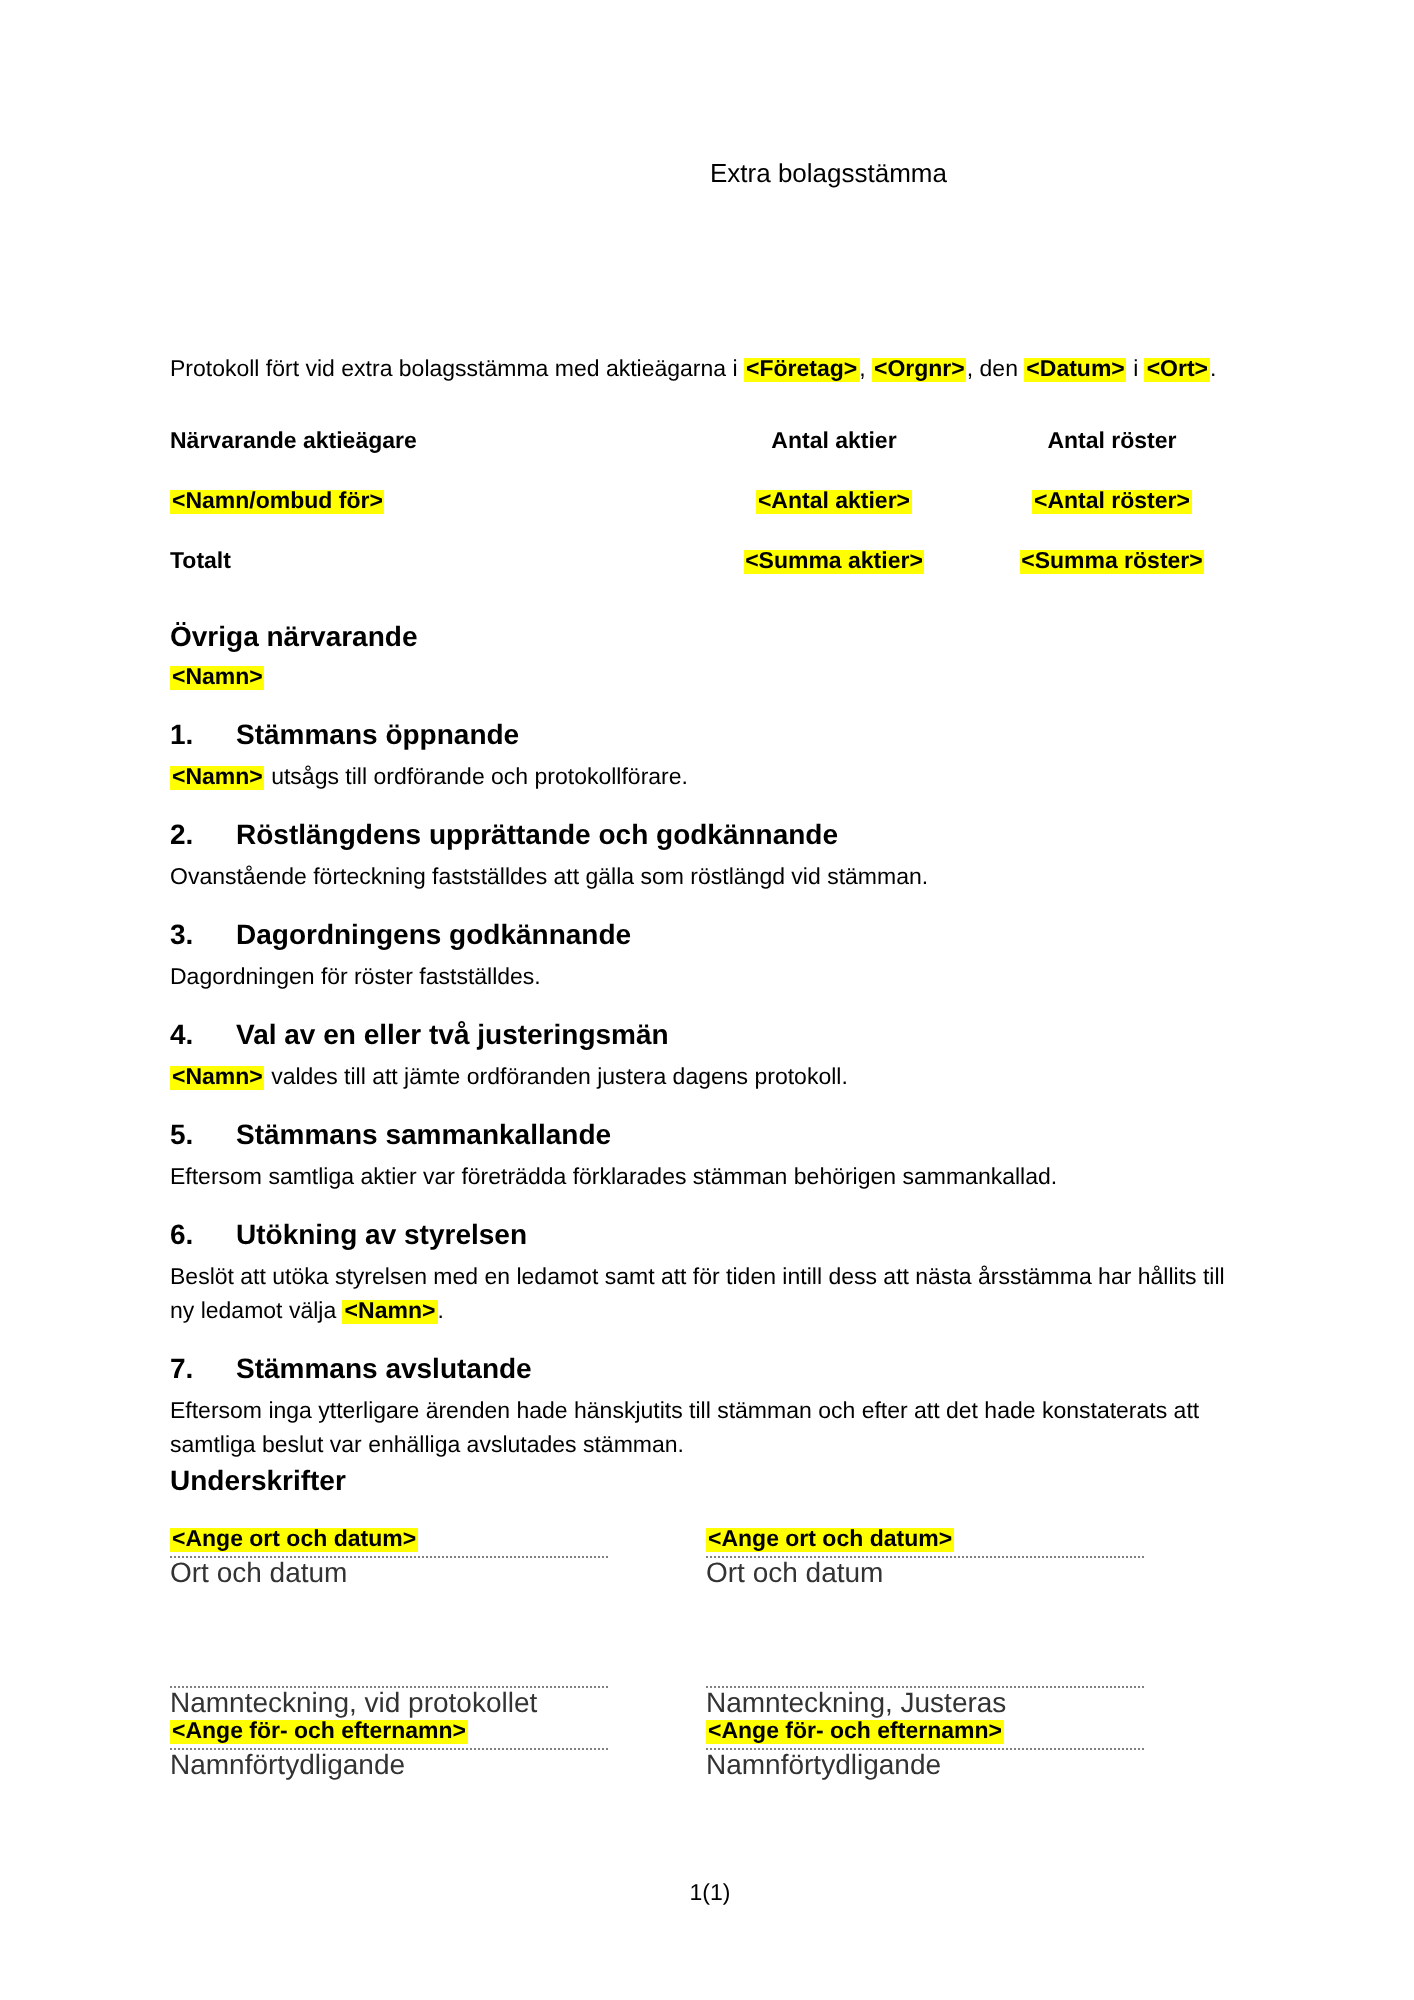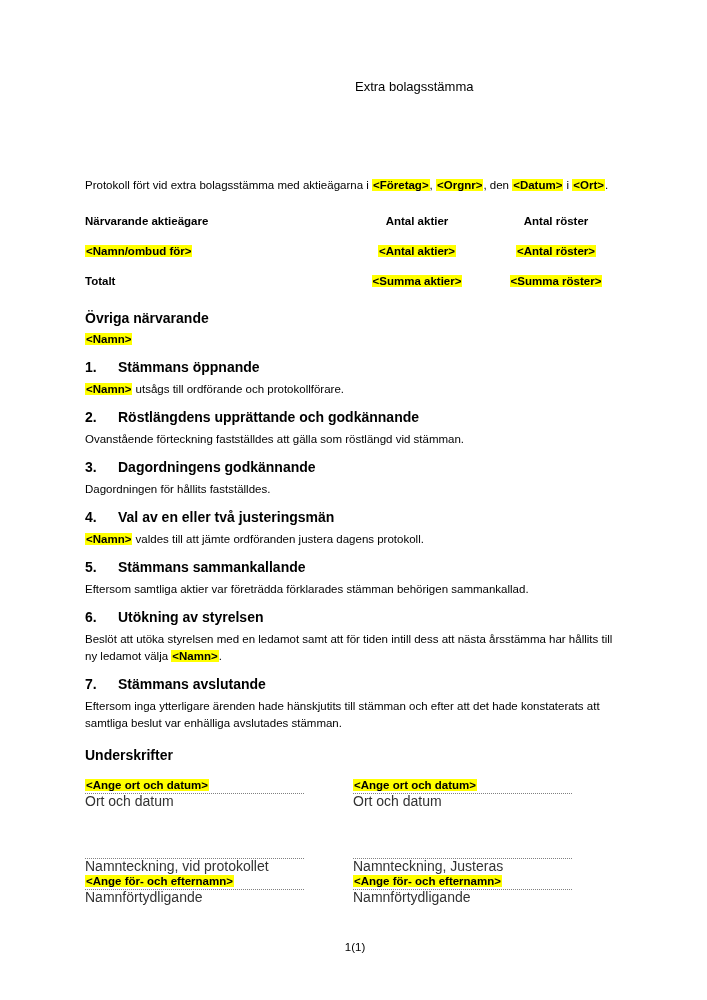--- a/index.html
+++ b/index.html
@@ -29,21 +29,21 @@
 
   .others { margin-top:21px; }
   .sub-heading { font-size:14px; font-weight:bold; line-height:17px; }
   .others-value { margin-top:4px; }
 
   .section { margin-top:11px; }
   .sec-head { display:flex; font-size:14px; font-weight:bold; line-height:17px; }
   .sec-num { width:33px; flex:none; }
   .sec-body { margin-top:5px; }
 
-  .sig-heading { margin-top:15px; }
+  .sig-heading { }
   .sig-grid { display:flex; margin-top:14px; }
   .sig-cell { width:219px; }
   .sig-cell + .sig-cell { margin-left:49px; }
   .sig-row2 { margin-top:50px; }
   .sig-line { border-bottom:1px dotted #808080; min-height:15px; line-height:15px; font-size:11.5px; }
   .sig-line-blank { border-bottom:1px dotted #808080; height:2px; }
   .sig-label { font-size:14px; line-height:10px; margin-top:2px; color:#333; }
   .sig-name-line { margin-top:3px; }
 
   .page-footer { position:absolute; top:941px; left:85px; width:540px; text-align:center; font-size:11.5px; }
@@ -99,21 +99,21 @@
         <span>Röstlängdens upprättande och godkännande</span>
       </div>
       <div class="sec-body body-text"><span>Ovanstående förteckning fastställdes att gälla som röstlängd vid stämman.</span></div>
     </div>
 
     <div class="section">
       <div class="sec-head">
         <span class="sec-num">3.</span>
         <span>Dagordningens godkännande</span>
       </div>
-      <div class="sec-body body-text"><span>Dagordningen för hållits fastställdes.</span></div>
+      <div class="sec-body body-text"><span>Dagordningen för röster fastställdes.</span></div>
     </div>
 
     <div class="section">
       <div class="sec-head">
         <span class="sec-num">4.</span>
         <span>Val av en eller två justeringsmän</span>
       </div>
       <div class="sec-body body-text"><span class="hl">&lt;Namn&gt;</span><span> valdes till att jämte ordföranden justera dagens protokoll.</span></div>
     </div>
 

